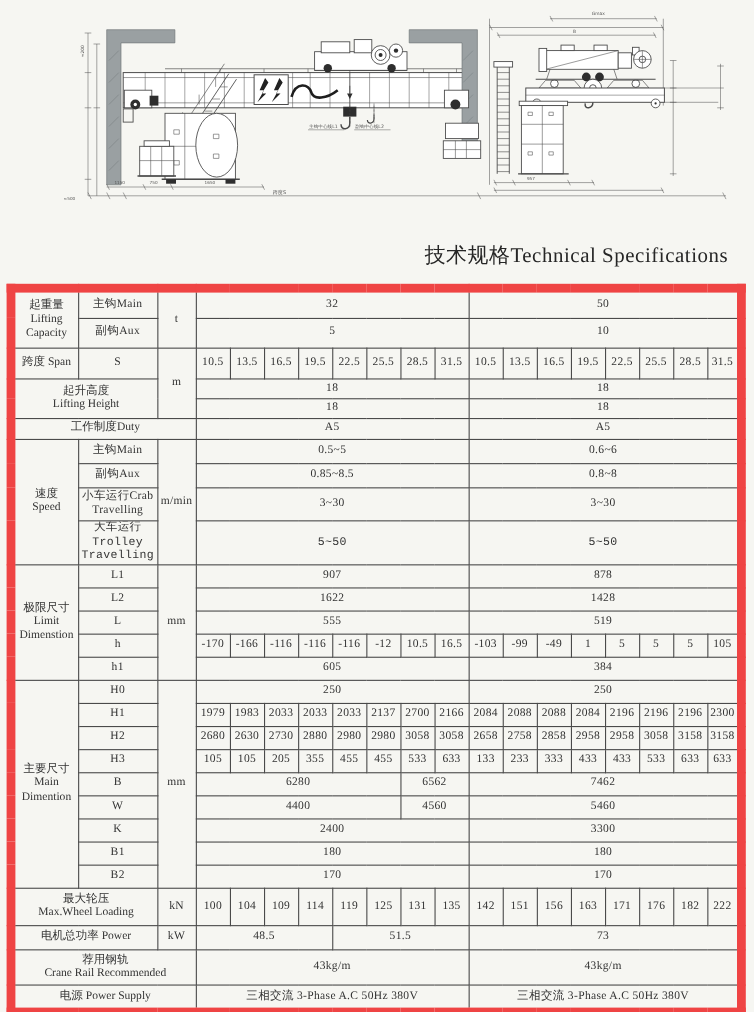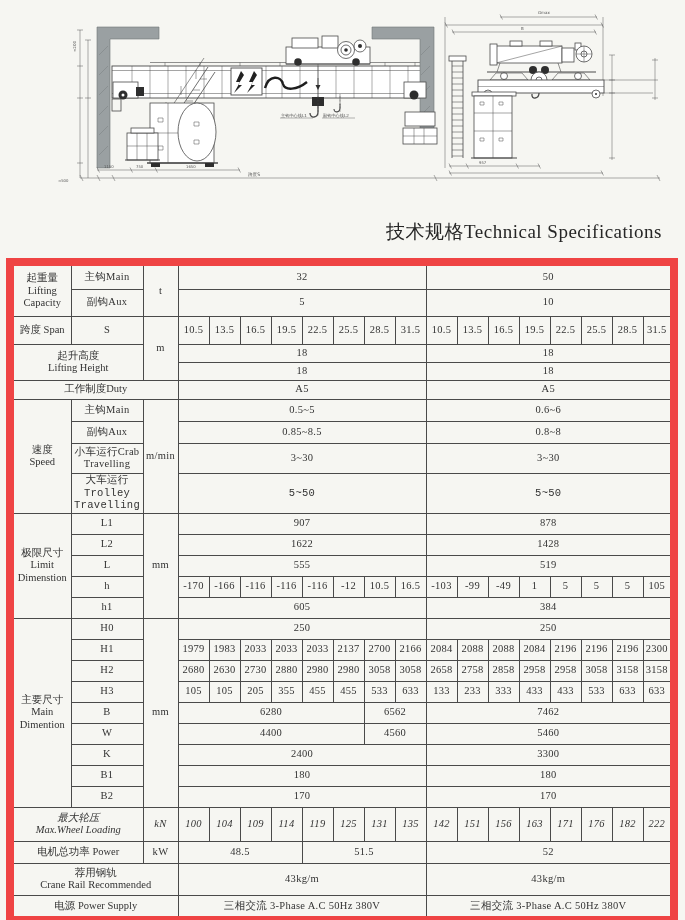--- a/index.html
+++ b/index.html
@@ -444,21 +444,21 @@
       <tr style="height: 21px;">
         <td>B1</td>
         <td colspan="8">180</td>
         <td colspan="8">180</td>
       </tr>
       <tr style="height: 21px;">
         <td>B2</td>
         <td colspan="8">170</td>
         <td colspan="8">170</td>
       </tr>
-      <tr style="height: 34px; font-style: italic;">
+      <tr style="height: 34px;">
         <td colspan="2" class="grp">最大轮压<br>Max.Wheel Loading</td>
         <td>kN</td>
         <td>100</td>
         <td>104</td>
         <td>109</td>
         <td>114</td>
         <td>119</td>
         <td>125</td>
         <td>131</td>
         <td>135</td>
@@ -469,21 +469,21 @@
         <td>171</td>
         <td>176</td>
         <td>182</td>
         <td>222</td>
       </tr>
       <tr style="height: 22px; padding-left: 30px;">
         <td colspan="2" class="grp">电机总功率 Power</td>
         <td>kW</td>
         <td colspan="4">48.5</td>
         <td colspan="4">51.5</td>
-        <td colspan="8">52</td>
+        <td colspan="8">73</td>
       </tr>
       <tr style="height: 32px;">
         <td colspan="3" class="grp">荐用钢轨<br>Crane Rail Recommended</td>
         <td colspan="8">43kg/m</td>
         <td colspan="8">43kg/m</td>
       </tr>
       <tr style="height: 25px;">
         <td colspan="3" class="grp">电源 Power Supply</td>
         <td colspan="8">三相交流 3-Phase A.C 50Hz  380V</td>
         <td colspan="8">三相交流 3-Phase A.C 50Hz  380V</td>

